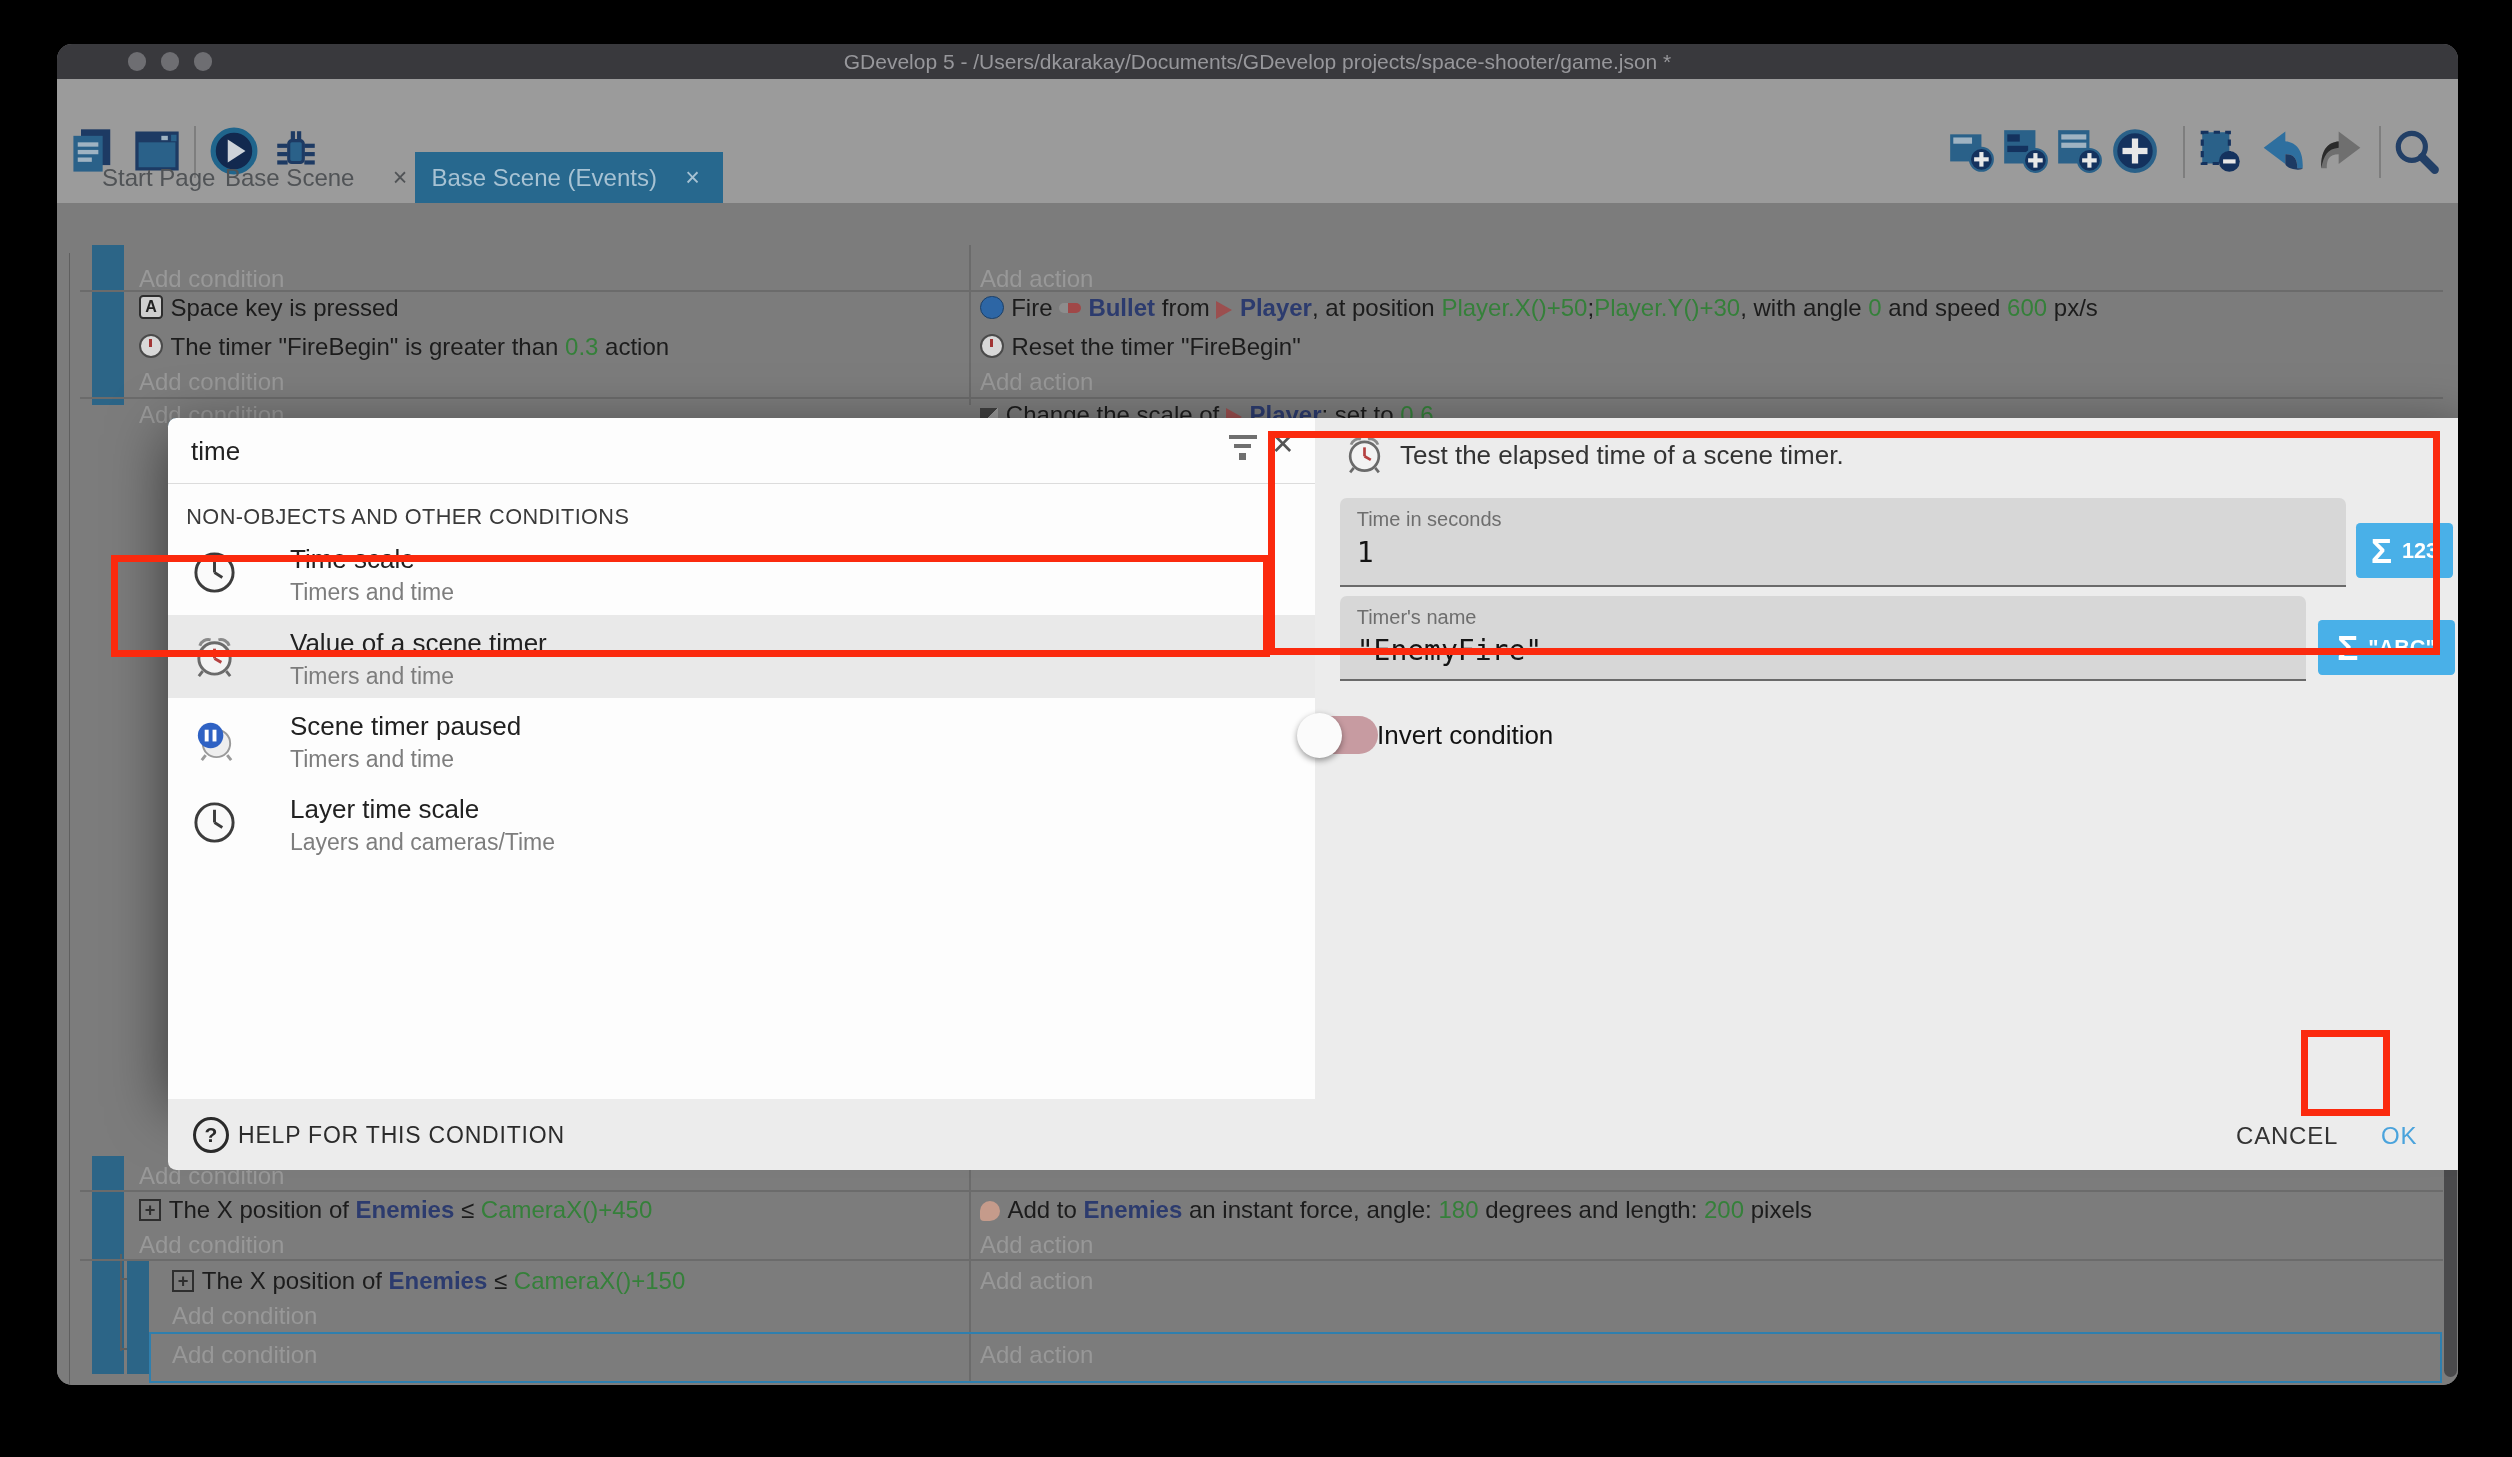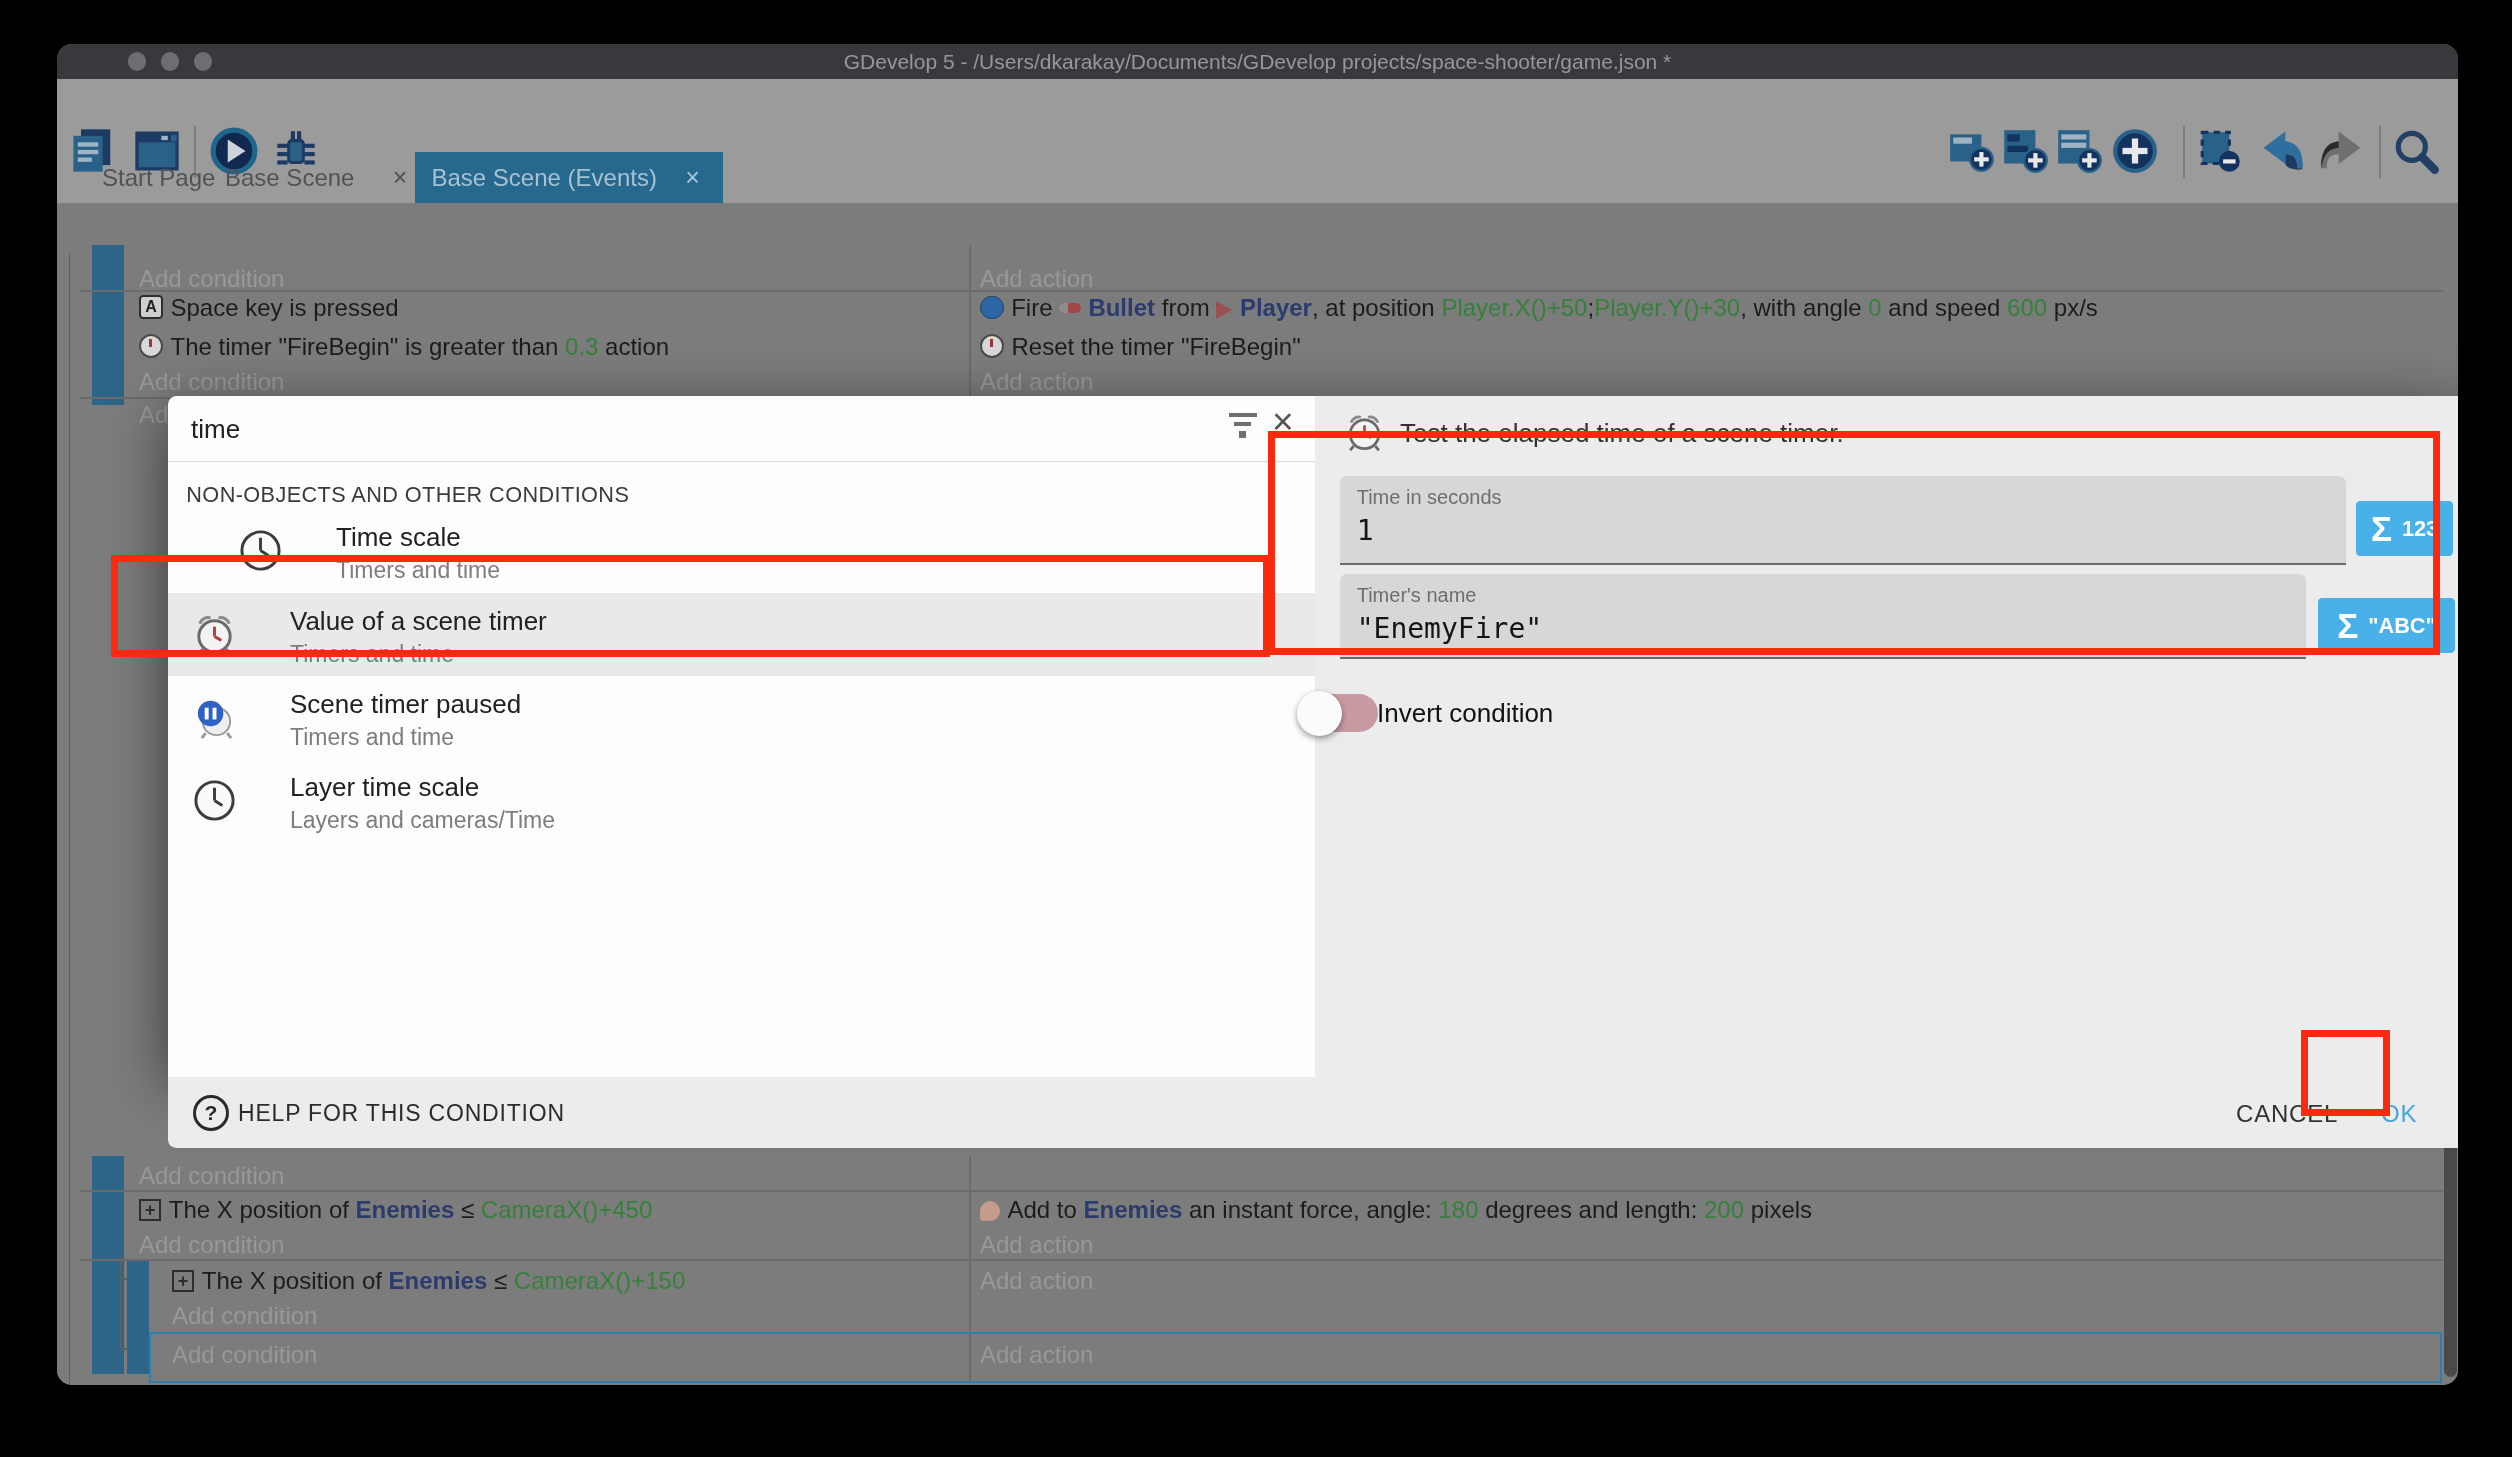--- a/index.html
+++ b/index.html
@@ -41,21 +41,21 @@
      border-left:16.7px solid #9b4f4f;}
   .position-icon{width:18.3px;height:18.3px;border:2.5px solid #2e2e2e;position:relative;background:transparent;}
   .position-icon::after{content:"+";position:absolute;left:0;top:-2.5px;width:18.3px;text-align:center;
      font-size:18.3px;font-weight:700;color:#2e2e2e;line-height:21.7px;}
   .force-icon{width:20px;height:20px;border-radius:50% 50% 50% 20%;background:#c59b8b;}
   .scale-icon{width:18.3px;height:18.3px;background:linear-gradient(135deg,#3f3f3f 48%,#9a9a9a 48%);}
   .olive{position:absolute;left:2356px;width:31px;background:#766a2c;}
   .vscroll{position:absolute;left:2387px;top:364px;width:13.3px;height:977px;background:#4a4a4c;border-radius:6.7px;}
   .selbox{position:absolute;border:2.5px solid #2f7fae;}
   
-  .dialog{position:absolute;left:111px;top:352px;width:2301px;height:675px;border-radius:8.3px;
+  .dialog{position:absolute;left:111px;top:374px;width:2301px;height:675px;border-radius:8.3px;
           box-shadow:0 15px 58px rgba(0,0,0,.55);background:#0c4a6e;z-index:10;}
   .dlg-left{position:absolute;left:0;top:0;width:1147px;height:681px;background:#fdfdfd;
             border-radius:8.3px 0 0 0;}
   .dlg-search{position:absolute;left:0;top:0;width:1147px;height:65px;border-bottom:1.7px solid #dcdcdc;}
   .dlg-search input{position:absolute;left:21px;top:11.7px;width:983px;height:42px;border:0;outline:0;
       font-size:26px;color:#222;background:transparent;font-family:"Liberation Sans",sans-serif;}
   .filter-icon span{display:block;background:#6f6f6f;margin:5px auto 0 auto;}
   .dlg-section{position:absolute;left:18.3px;top:86px;font-size:21.7px;color:#3a3a3a;letter-spacing:0.4px;}
   .dlg-item{position:absolute;left:0;width:1147px;height:83px;cursor:pointer;}
   .dlg-item .t{position:absolute;left:122px;top:13.3px;font-size:26px;color:#212121;}
@@ -273,21 +273,21 @@
           <input type="text" value="time" style="">
           <span class="filter-icon" style="position:absolute;left:1058px;top:11.7px;width:33px;">
             <span style="width:28px;height:4.2px;"></span>
             <span style="width:16.7px;height:4.2px;"></span>
             <span style="width:6.7px;height:6.7px;"></span>
           </span>
           <span style="position:absolute;left:1104px;top:5px;font-size:37px;color:#555;cursor:pointer;">×</span>
         </div>
         <div class="dlg-section">NON-OBJECTS AND OTHER CONDITIONS</div>
 
-        <div class="dlg-item" style="top:113px;margin-left:46px;">
+        <div class="dlg-item" style="top:113px;">
           <span class="ic"><svg width="47" height="47" viewBox="0 0 48 48">
                 <circle cx="24" cy="24" r="19" fill="#fafafa" stroke="#3c3c3c" stroke-width="3"></circle>
                 <line x1="24" y1="24" x2="24" y2="11" stroke="#3c3c3c" stroke-width="3"></line>
                 <line x1="24" y1="24" x2="32" y2="29" stroke="#3c3c3c" stroke-width="3"></line>
               </svg></span>
           <span class="t">Time scale</span>
           <span class="s">Timers and time</span>
         </div>
 
         <div class="dlg-item" style="top:197px;background:#e9e9e9;">

